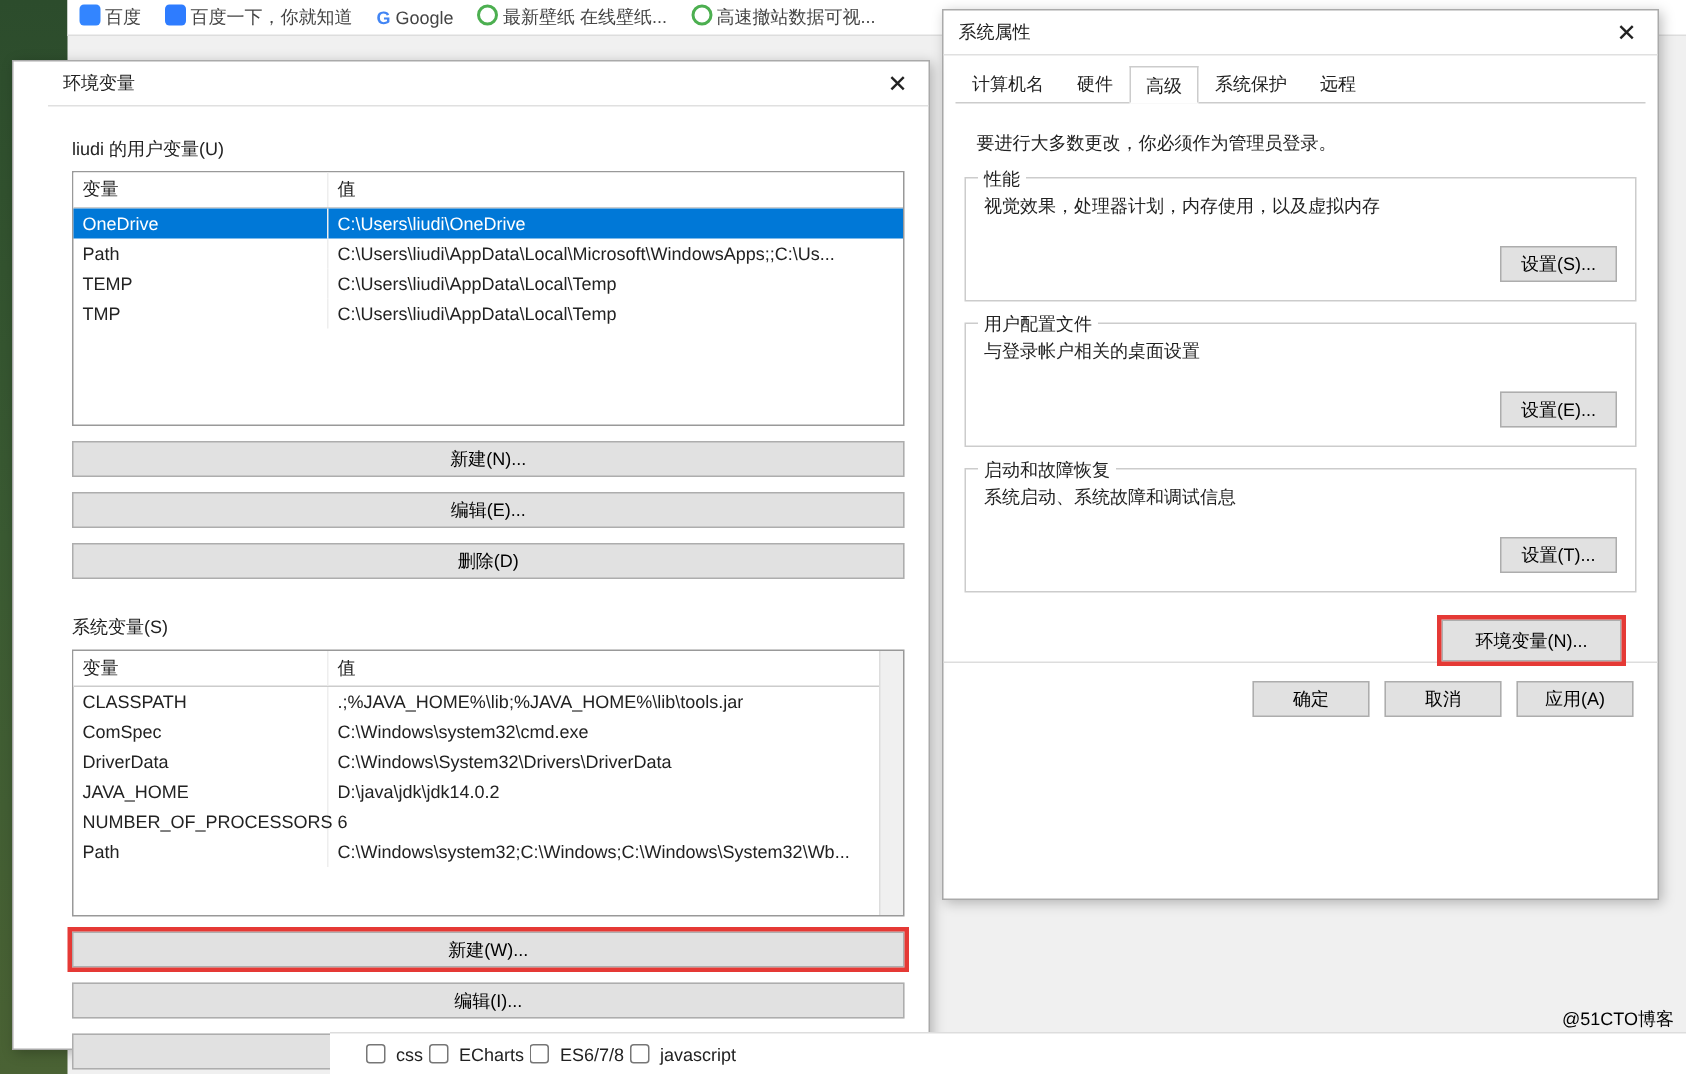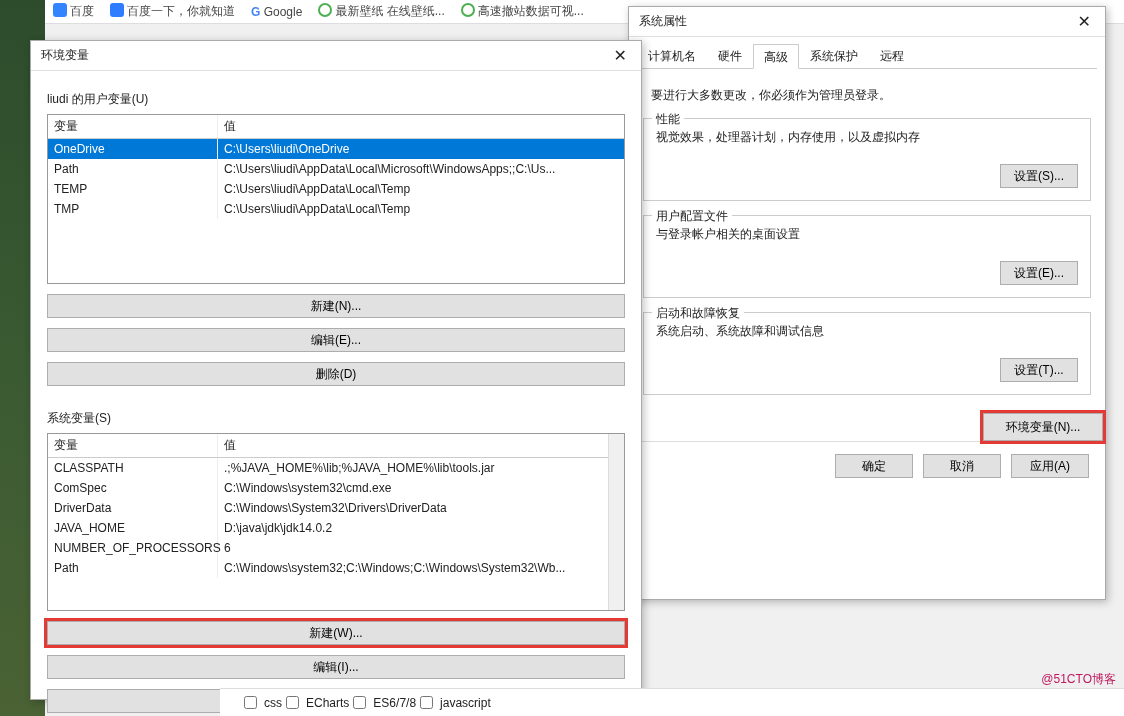--- a/index.html
+++ b/index.html
@@ -69,21 +69,21 @@
   .tab { padding:4px 10px; border:1px solid transparent; cursor:pointer; font-size:12px;}
   .tab.active { border:1px solid #ccc; border-bottom:1px solid #fff; background:#fff; position:relative; top:1px;}
   .section { border:1px solid #ccc; margin:14px 14px 0 14px; padding:10px 12px 12px 12px; position:relative;}
   .section-title { position:absolute; top:-8px; left:8px; background:#fff; padding:0 4px; font-size:12px;}
   .right-btn { display:flex; justify-content:flex-end; margin-top:18px;}
   .sys-note { margin:18px 16px 4px 22px; font-size:12px;}
   .sys-bottom { border-top:1px solid #ddd; padding:12px 16px; display:flex; justify-content:flex-end; gap:10px;}
   
   .cb-strip{position:absolute;left:220px;right:0;bottom:0;height:28px;background:#fff;border-top:1px solid #ddd;display:flex;align-items:center;padding-left:20px;font-size:12px;}
   .cb-strip label{display:flex;align-items:center;gap:4px;}
-  .watermark{position:absolute;right:8px;bottom:28px;color:#be185d;font-size:12px;}
+  .watermark{position:absolute;right:8px;bottom:28px;color:#000000;font-size:12px;}
 </style>
 </head>
 <body>
 
 <div class="desktop-bg"></div>
 
 <div class="bookmarks">
   <span class="link"><span class="bkicon bk-baidu"></span><span>百度</span></span>
   <span class="link"><span class="bkicon bk-paw"></span><span>百度一下，你就知道</span></span>
   <span class="link"><span class="bk-g" style="color:#4285f4">G</span> <span>Google</span></span>
@@ -122,32 +122,32 @@
   </div>
 
   <div class="section">
     <div class="section-title">启动和故障恢复</div>
     <div>系统启动、系统故障和调试信息</div>
     <div class="right-btn">
         <button class="btn">设置(T)...</button>
       </div>
   </div>
 
-  <div style="display:flex;justify-content:flex-end;margin:18px 2px 0 14px;">
+  <div style="display:flex;justify-content:flex-end;margin:18px 24px 0 14px;">
     <button class="btn red-box" style="min-width:120px;height:28px;">环境变量(N)...</button>
   </div>
 
   <div class="sys-bottom">
     <button class="btn">确定</button>
     <button class="btn">取消</button>
     <button class="btn" disabled="">应用(A)</button>
   </div>
 </div>
 
-<div class="dialog" style="left:30px; top:40px; width:612px; height:660px;">
+<div class="dialog" style="left:8px; top:40px; width:612px; height:660px;padding-left:23px;">
   <div class="titlebar">
     <span>环境变量</span>
     <span class="close-x">✕</span>
   </div>
   <div class="body-pad">
     <div class="group-label">liudi 的用户变量(U)</div>
     <div class="listbox" style="height:170px;">
       <div class="list-header">
         <div class="col-var">变量</div>
         <div class="col-val">值</div>

